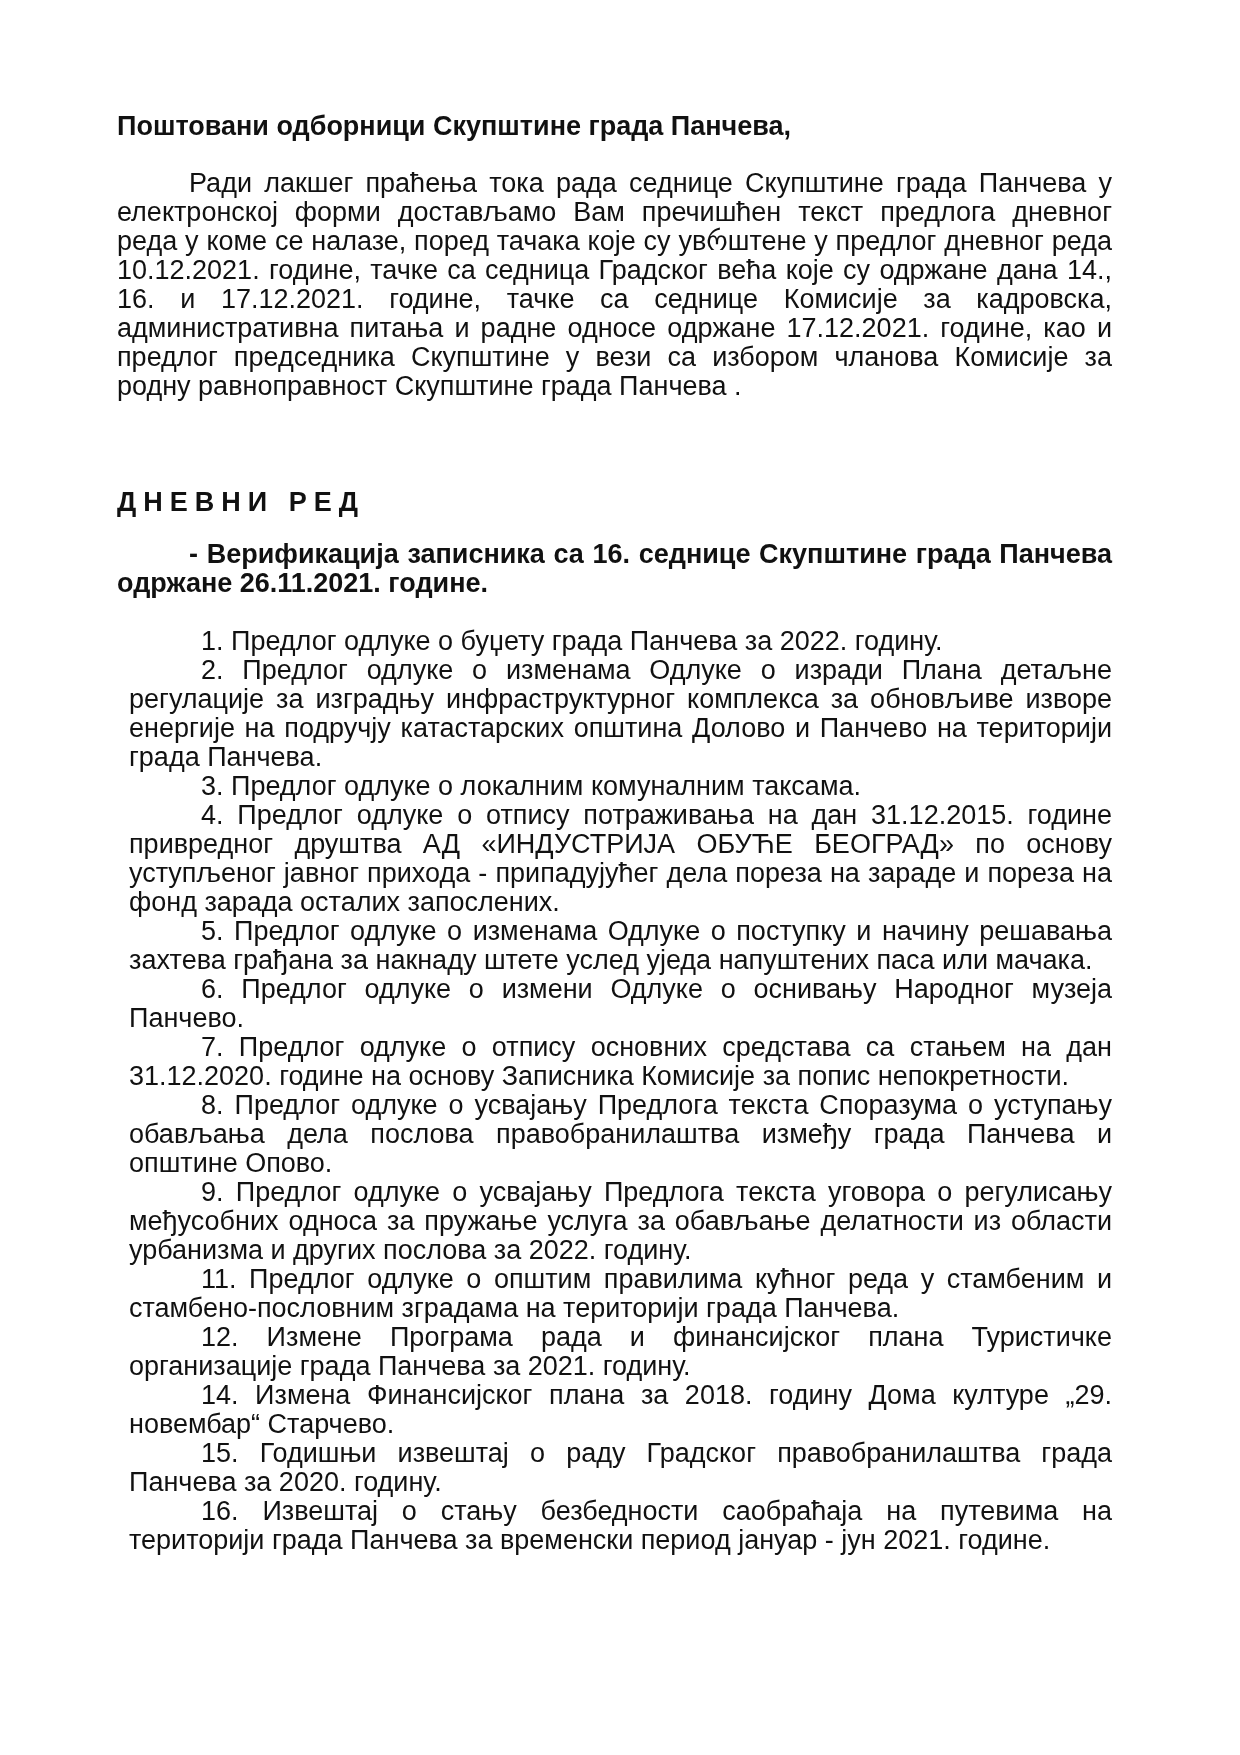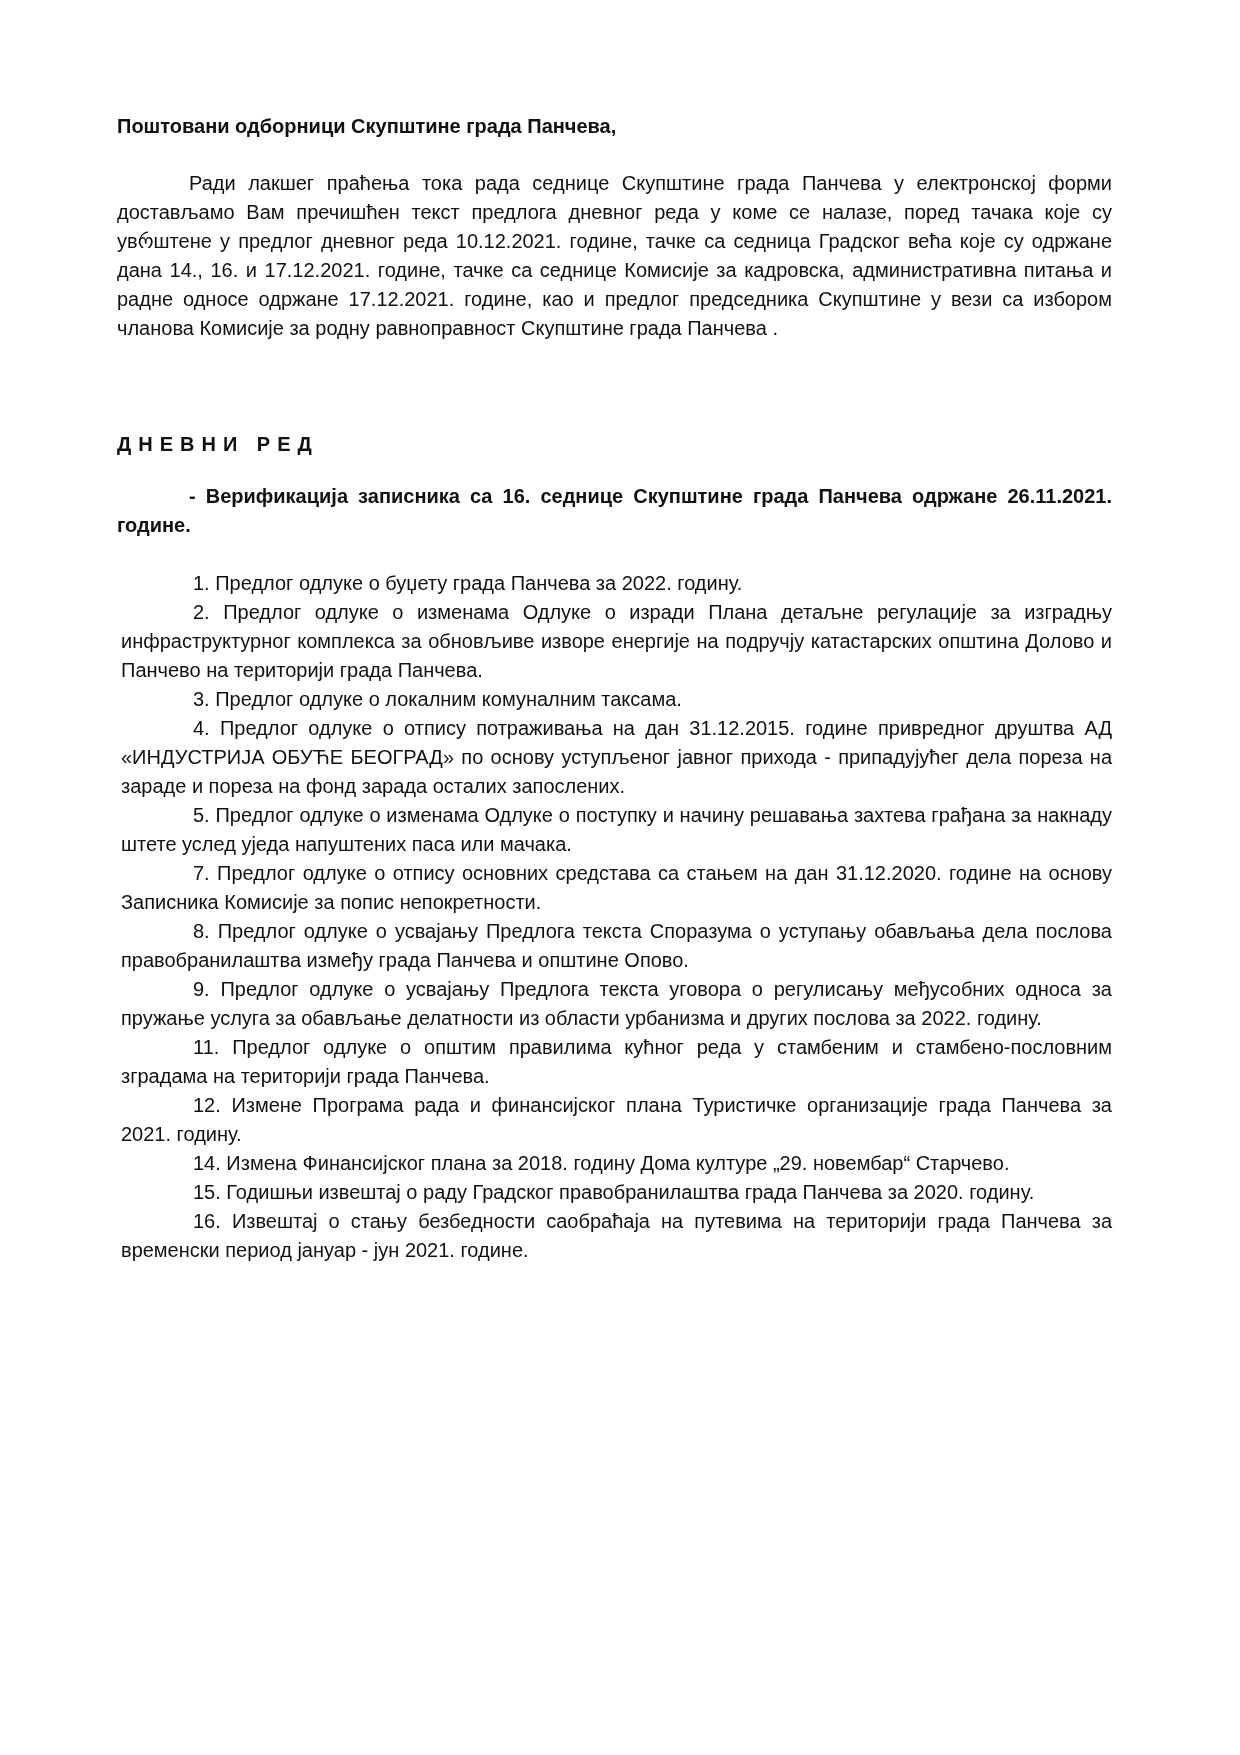--- a/index.html
+++ b/index.html
@@ -1,41 +1,42 @@
 <!DOCTYPE html>
 <html><head>
 <meta charset="utf-8">
 <style>
   html, body { margin: 0; padding: 0; background: #ffffff; }
   body { width: 1240px; height: 1755px; position: relative; overflow: hidden; }
   .page {
     position: absolute; left: 117px; top: 112px; width: 995px;
-    font-family: "Liberation Sans", sans-serif; font-size: 20px; line-height: 29px; color: #111;
+    font-family: "Liberation Sans", sans-serif; font-size: 27px; line-height: 29px; color: #111;
   }
   .greeting { font-weight: bold; margin: 0; }
   .intro { margin: 28px 0 0 0; text-align: justify; text-indent: 72px; }
   .heading { font-weight: bold; letter-spacing: 7px; margin: 87px 0 0 0; }
   .verif { font-weight: bold; text-align: justify; text-indent: 72px; margin: 23px 0 0 0; }
-  .agenda { margin: 29px 0 0 4px; padding: 0; list-style: none; }
+  .agenda { margin: 29px 0 0 12px; padding: 0; list-style: none; }
   .agenda li { text-align: justify; text-indent: 72px; margin: 0; }
 </style>
 </head>
 <body>
 
 <div class="page">
   <p class="greeting">Поштовани одборници Скупштине града Панчева,</p>
   <p class="intro">Ради лакшег праћења тока рада седнице Скупштине града Панчева у електронској форми достављамо Вам пречишћен текст предлога дневног реда у коме се налазе, поред тачака које су увრштене у предлог дневног реда  10.12.2021. године,  тачке  са седница Градског већа које  су одржане дана 14., 16. и 17.12.2021. године, тачке са седнице Комисије за кадровска, административна питања и радне односе одржане 17.12.2021. године, као и предлог председника Скупштине у вези са избором чланова Комисије за родну равноправност Скупштине града Панчева .</p>
   <p class="heading">ДНЕВНИ РЕД</p>
   <p class="verif">- Верификација записника са 16. седнице Скупштине града Панчева одржане 26.11.2021. године.</p>
   <ul class="agenda">
     <li>1. Предлог одлуке о буџету града Панчева за 2022. годину.</li>
     <li>2. Предлог одлуке о изменама Одлуке о изради Плана детаљне регулације за изградњу инфраструктурног комплекса за обновљиве изворе енергије на подручју катастарских општина Долово и Панчево на територији града Панчева.</li>
     <li>3. Предлог одлуке о локалним комуналним таксама.</li>
     <li>4. Предлог одлуке о отпису потраживања на дан 31.12.2015. године привредног друштва АД «ИНДУСТРИЈА ОБУЋЕ БЕОГРАД» по основу уступљеног јавног прихода - припадујућег дела пореза на зараде и пореза на фонд зарада осталих запослених.</li>
     <li>5. Предлог одлуке о изменама Одлуке о поступку и начину решавања захтева грађана за накнаду штете услед уједа напуштених паса или мачака.</li>
+    <li>6. Предлог одлуке о измени Одлуке о оснивању Народног музеја Панчево.</li>
     <li>7. Предлог одлуке о отпису основних средстава са стањем на дан 31.12.2020. године на основу Записника Комисије за попис непокретности.</li>
     <li>8. Предлог одлуке о усвајању Предлога текста Споразума о уступању обављања дела послова правобранилаштва између града Панчева и општине Опово.</li>
     <li>9. Предлог одлуке о усвајању Предлога текста уговора о регулисању међусобних односа за пружање услуга за обављање делатности из области урбанизма и других послова за 2022. годину.</li>
     <li>11. Предлог одлуке о општим правилима кућног реда у стамбеним и стамбено-пословним зградама на територији града Панчева.</li>
     <li>12. Измене Програма рада и финансијског плана Туристичке организације града Панчева за 2021. годину.</li>
     <li>14. Измена Финансијског плана за 2018. годину Дома културе „29. новембар“ Старчево.</li>
     <li>15. Годишњи извештај о раду Градског правобранилаштва града Панчева за 2020. годину.</li>
     <li>16. Извештај о стању безбедности саобраћаја на путевима на територији града Панчева за временски период јануар - јун 2021. године.</li>
   </ul>
 </div>

